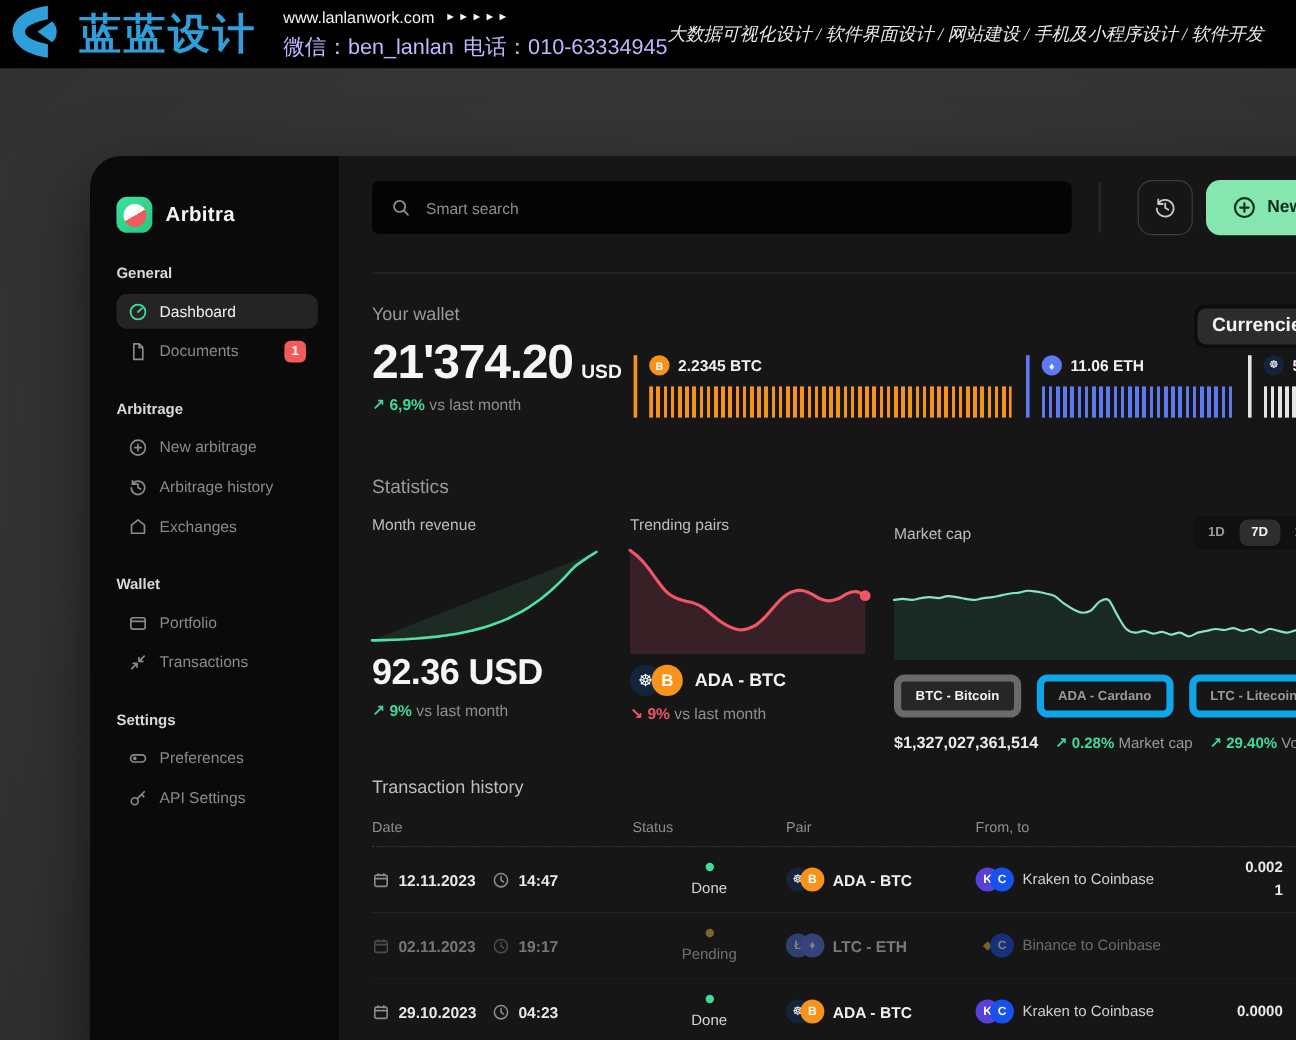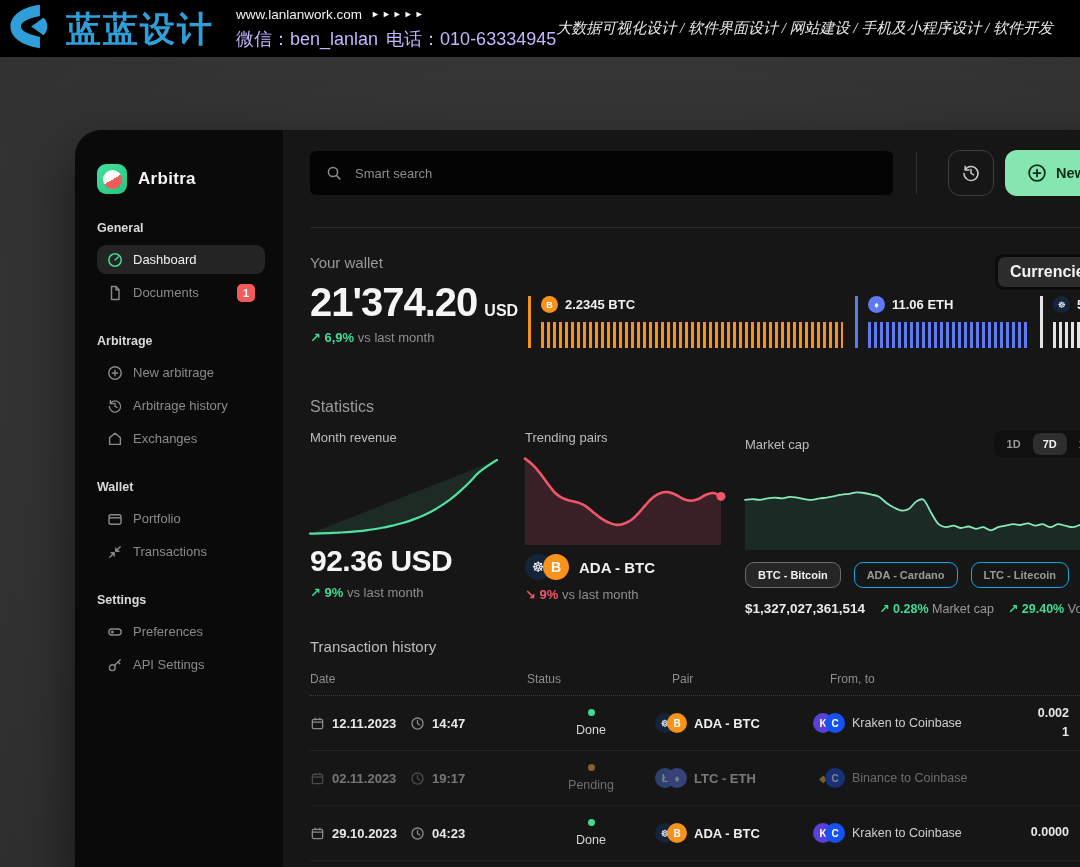--- a/index.html
+++ b/index.html
@@ -102,34 +102,34 @@
   .s-change{margin-top:7px;font-size:13px;color:#8e8e8e;}
   .pair-row{display:flex;align-items:center;gap:10px;margin-top:9px;}
   .pair-label{color:#f2f2f2;font-size:15px;font-weight:bold;}
   .overlap > :nth-child(2){margin-left:-8px;}
   .c3-head{display:flex;align-items:center;}
   .range-toggle{margin-left:auto;display:flex;background:#101010;border-radius:9px;padding:3px;gap:2px;}
   .range-toggle .rt{font-size:11px;font-weight:bold;color:#9a9a9a;padding:5px 10px;border-radius:7px;}
   .range-toggle .rt.active{background:#2e2e2e;color:#f2f2f2;}
   .col3 svg{margin-top:10px;}
   .pills{display:flex;gap:13px;margin-top:12px;white-space:nowrap;}
-  .pill{font-size:11px;font-weight:bold;color:#9a9a9a;border:1px solid #0ea5e9;border-radius:9px;
+  .pill{font-size:11px;font-weight:bold;color:#9a9a9a;border:6px solid #0ea5e9;border-radius:9px;
         padding:6px 12px;}
   .pill.active{background:#262626;border-color:#6a6a6a;color:#f0f0f0;}
   .cap-stats{display:flex;align-items:center;gap:14px;margin-top:13px;font-size:12.5px;color:#9a9a9a;white-space:nowrap;}
   .cap-value{color:#eaeaea;font-weight:bold;font-size:13.5px;}
 
   
   .txs{margin-top:22px;width:825px;}
   .t-title{color:#bdbdbd;font-size:15px;}
   .t-head{display:flex;margin-top:17px;color:#8d8d8d;font-size:12px;padding-bottom:9px;
           border-bottom:1px dotted #3b3b3b;width:810px;}
   .th-date{width:217px;}
   .th-status{width:128px;}
-  .th-pair{width:158px;margin-left:17px;}
+  .th-pair{width:158px;}
   .th-route{flex:1;}
   .t-row{position:relative;display:flex;align-items:center;height:54px;border-bottom:1px solid #242424;width:810px;}
   .t-row.dimmed{opacity:.45;}
   .td{display:flex;align-items:center;gap:7px;}
   .td-date{width:100px;color:#e8e8e8;font-size:13px;font-weight:bold;}
   .td-time{width:117px;color:#e8e8e8;font-size:13px;font-weight:bold;text-align:right;}
   .td-date .ic,.td-time .ic{color:#8a8a8a;display:flex;}
   .td-status{width:128px;color:#d6d6d6;font-size:12.5px;flex-direction:column;}
   .dot{width:7px;height:7px;border-radius:50%;}
   .td-pair{width:158px;color:#f0f0f0;font-size:13px;font-weight:bold;}

